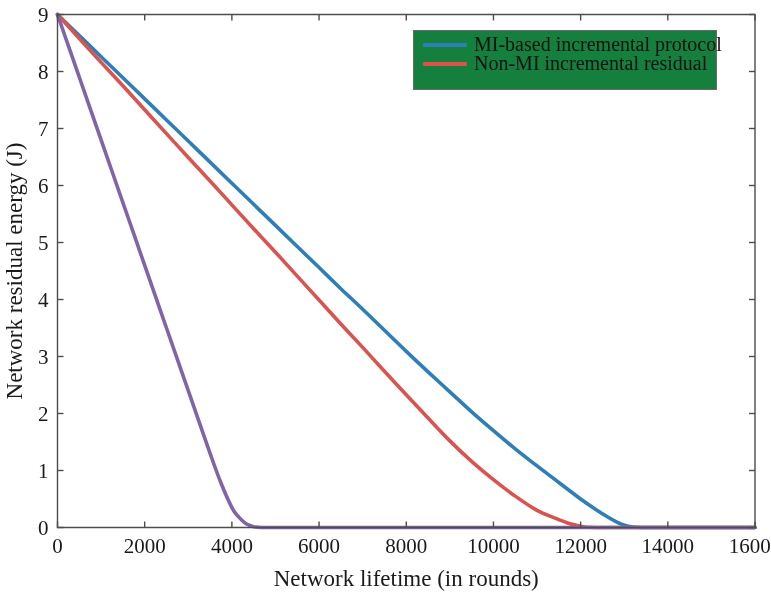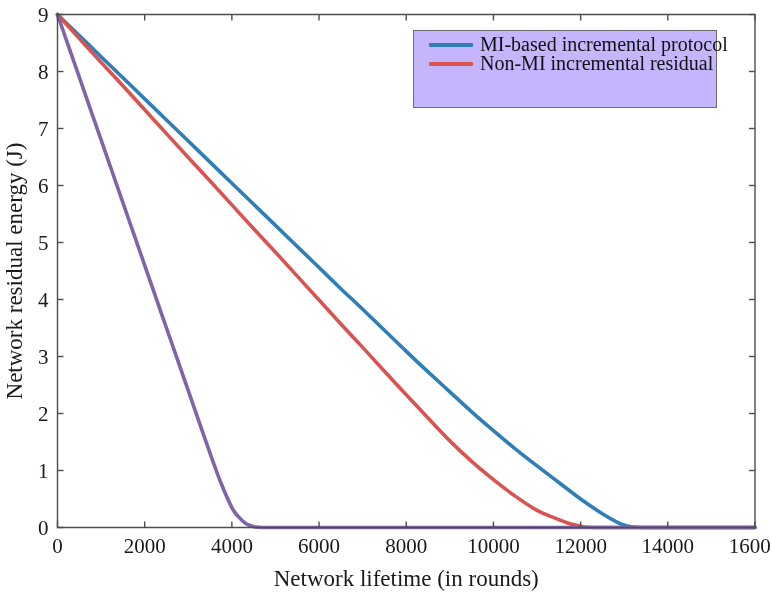--- a/index.html
+++ b/index.html
@@ -49,25 +49,25 @@
   .axis-title {
     font-family: "Liberation Serif", "DejaVu Serif", serif;
     font-size: 23px;
     fill: #1a1a1a;
   }
   #legend-box {
     position: absolute;
     left: 413px;
     top: 30px;
     width: 304px;
-    height: 78px;
+    height: 60px;
     border: 1.4px solid #6b6b6b;
-    background: #c4b5fd;
+    background: #15803d;
     box-sizing: border-box;
-    padding: 4px 6px 4px 12px;
+    padding: 4px 6px 4px 6px;
   }
   .legend-row {
     display: flex;
     align-items: center;
     height: 19px;
     white-space: nowrap;
   }
   .legend-swatch {
     width: 44px;
     height: 4px;

